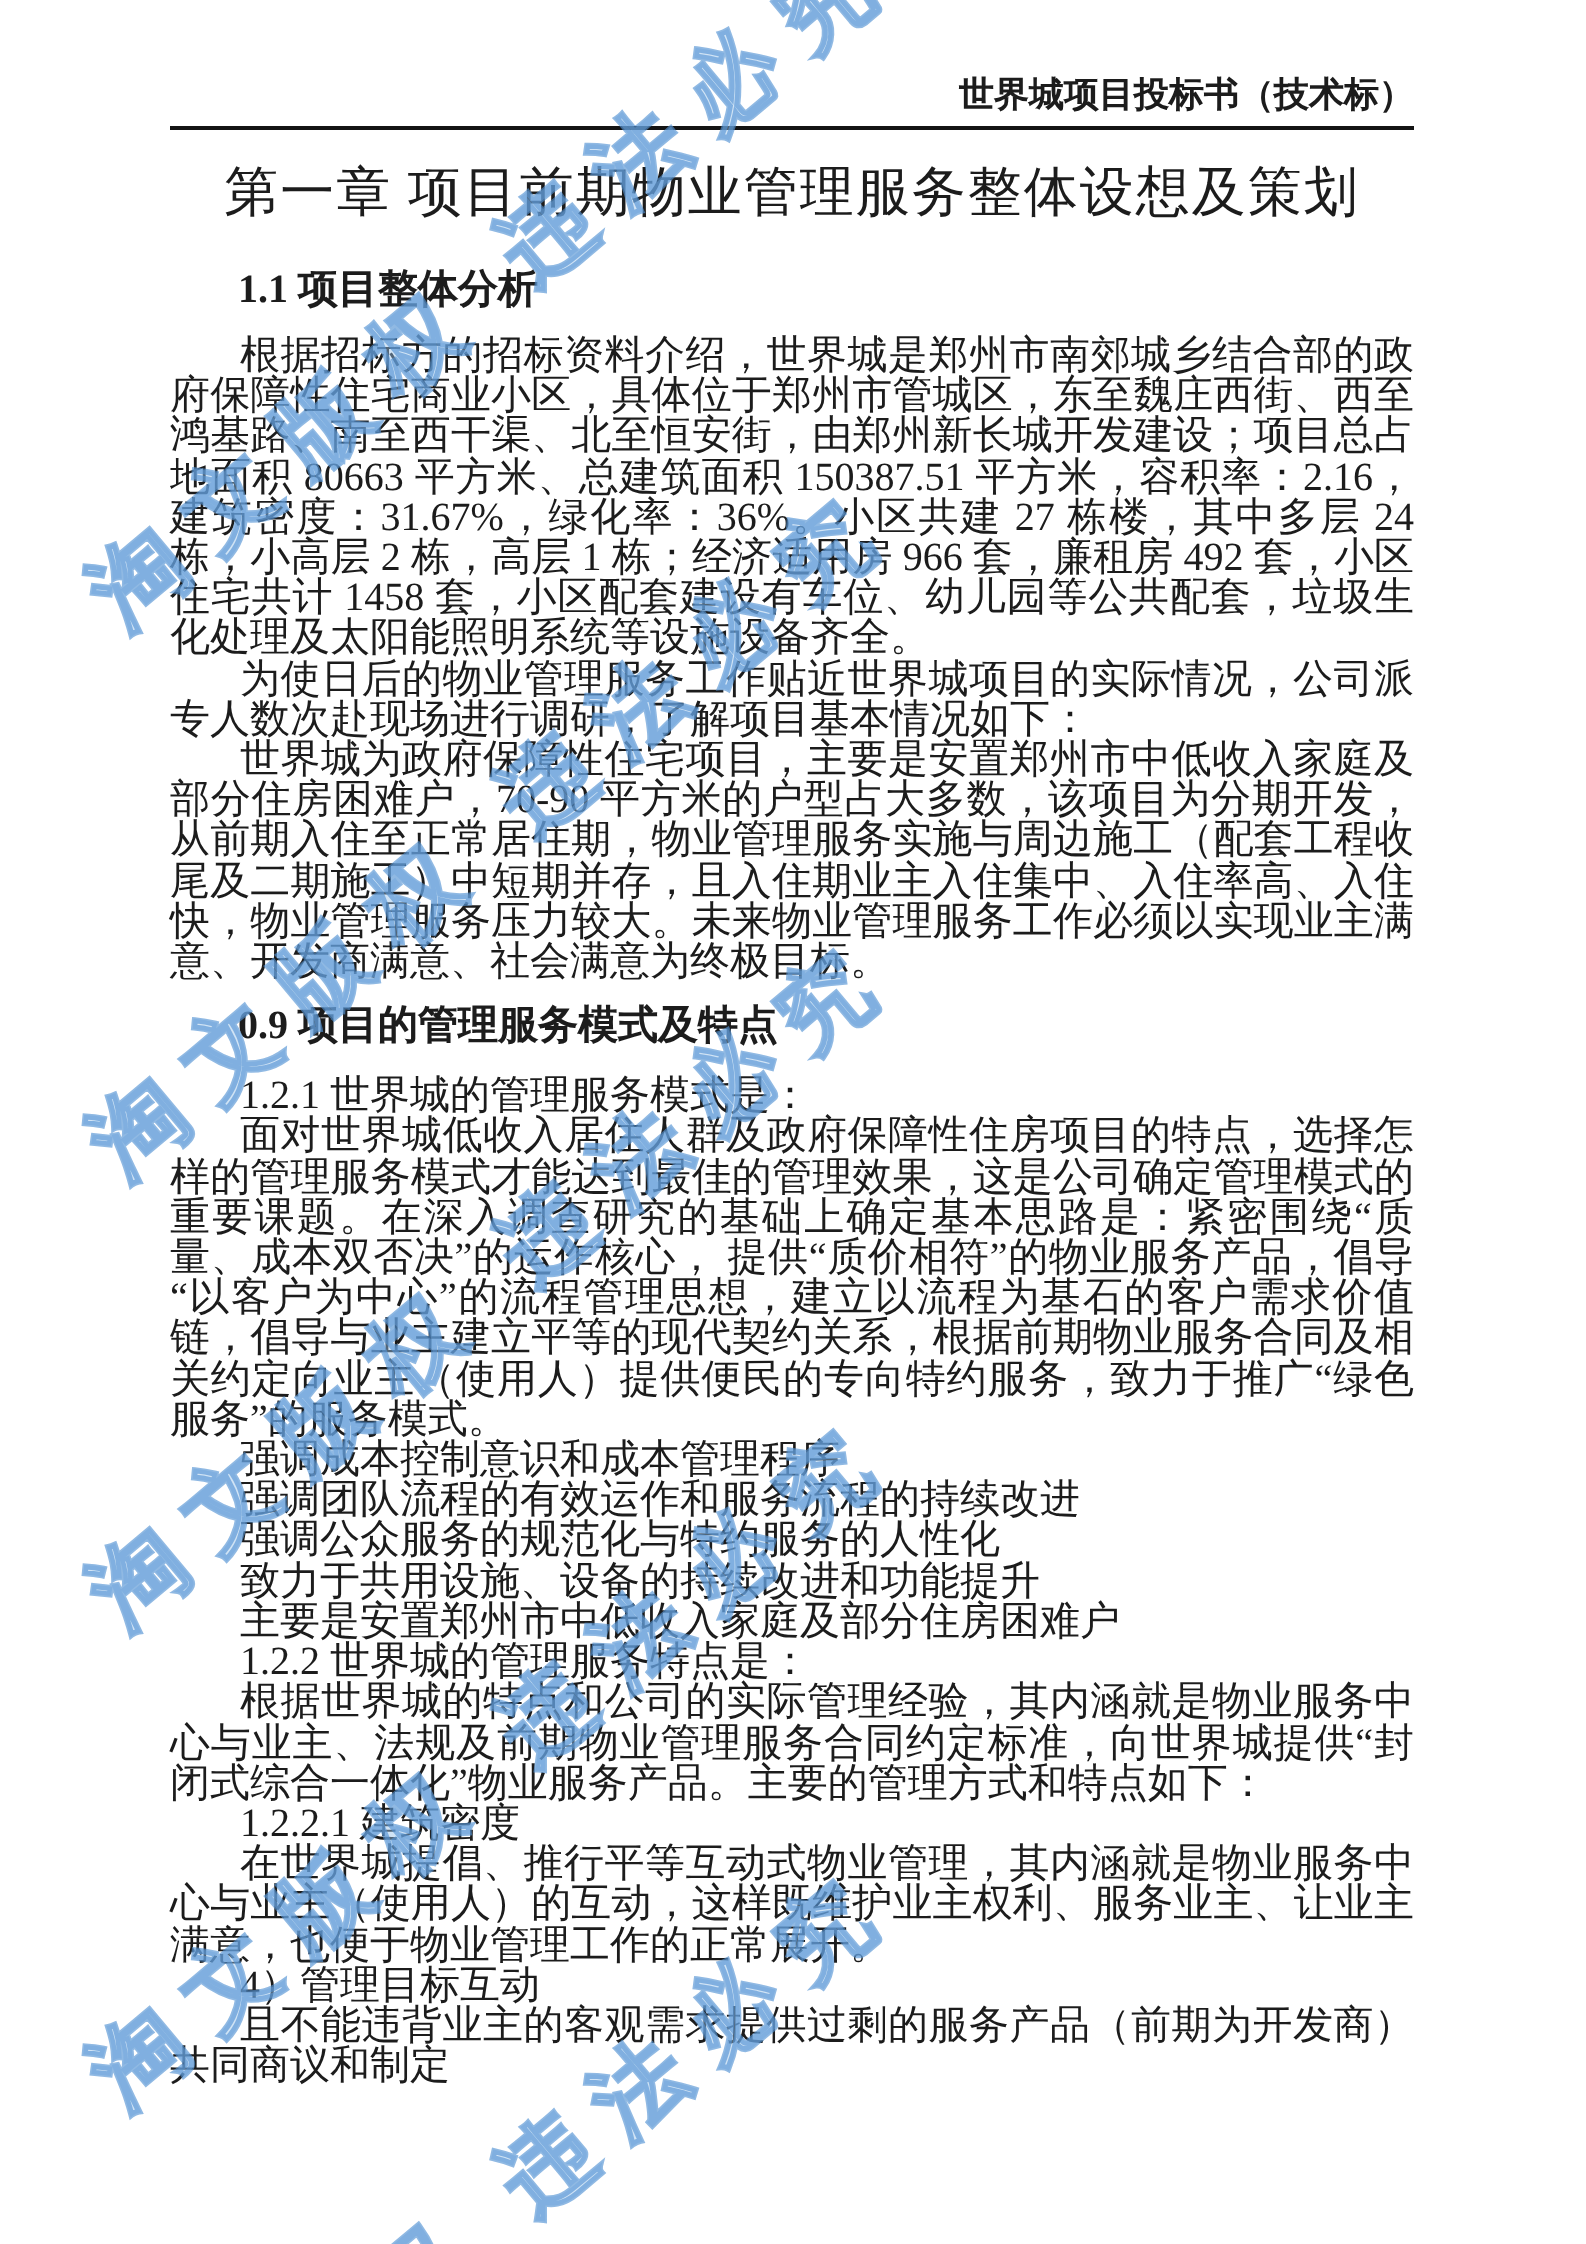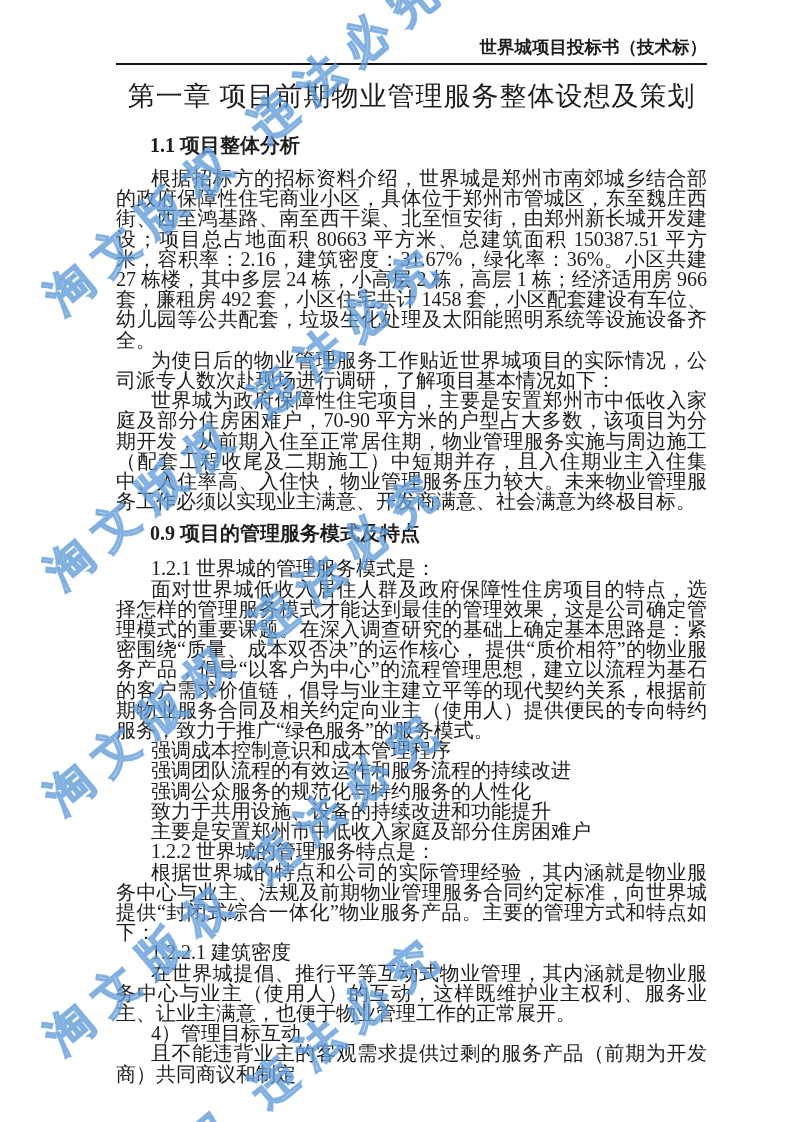--- a/index.html
+++ b/index.html
@@ -14,21 +14,20 @@
     margin: 0 auto;
     background: #ffffff;
     overflow: hidden;
     font-family: "Liberation Serif", "DejaVu Serif", serif;
     color: #1c1c1c;
   }
   .content {
     position: relative;
     z-index: 1;
     padding: 36px 86px 0 85px;
-    margin-left: 31px;
   }
   .page-header {
     text-align: right;
     font-family: "Liberation Sans", "DejaVu Sans", sans-serif;
     font-weight: bold;
     font-size: 17.5px;
     line-height: 22px;
     padding-bottom: 5px;
     border-bottom: 2px solid #141414;
   }

